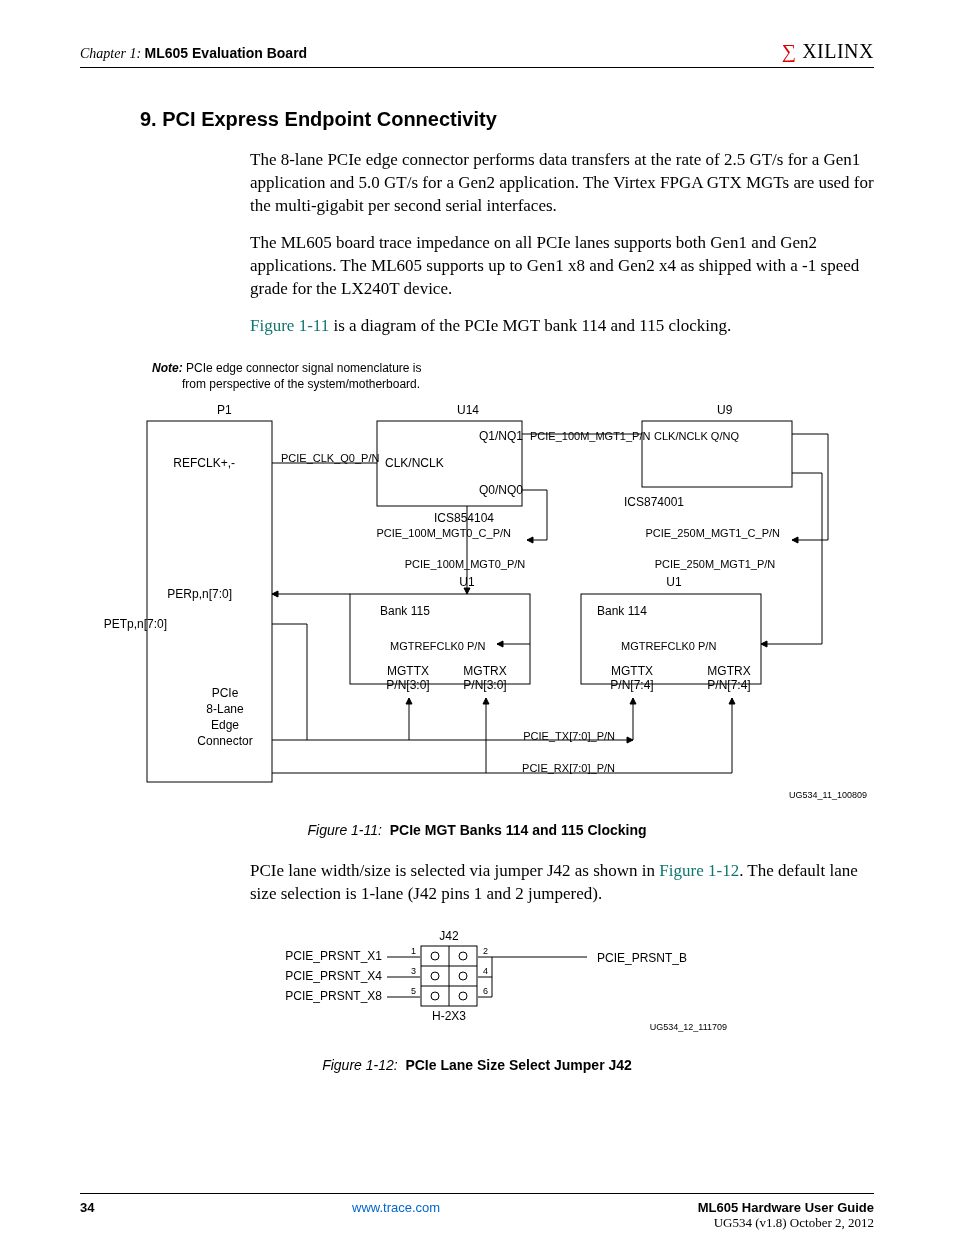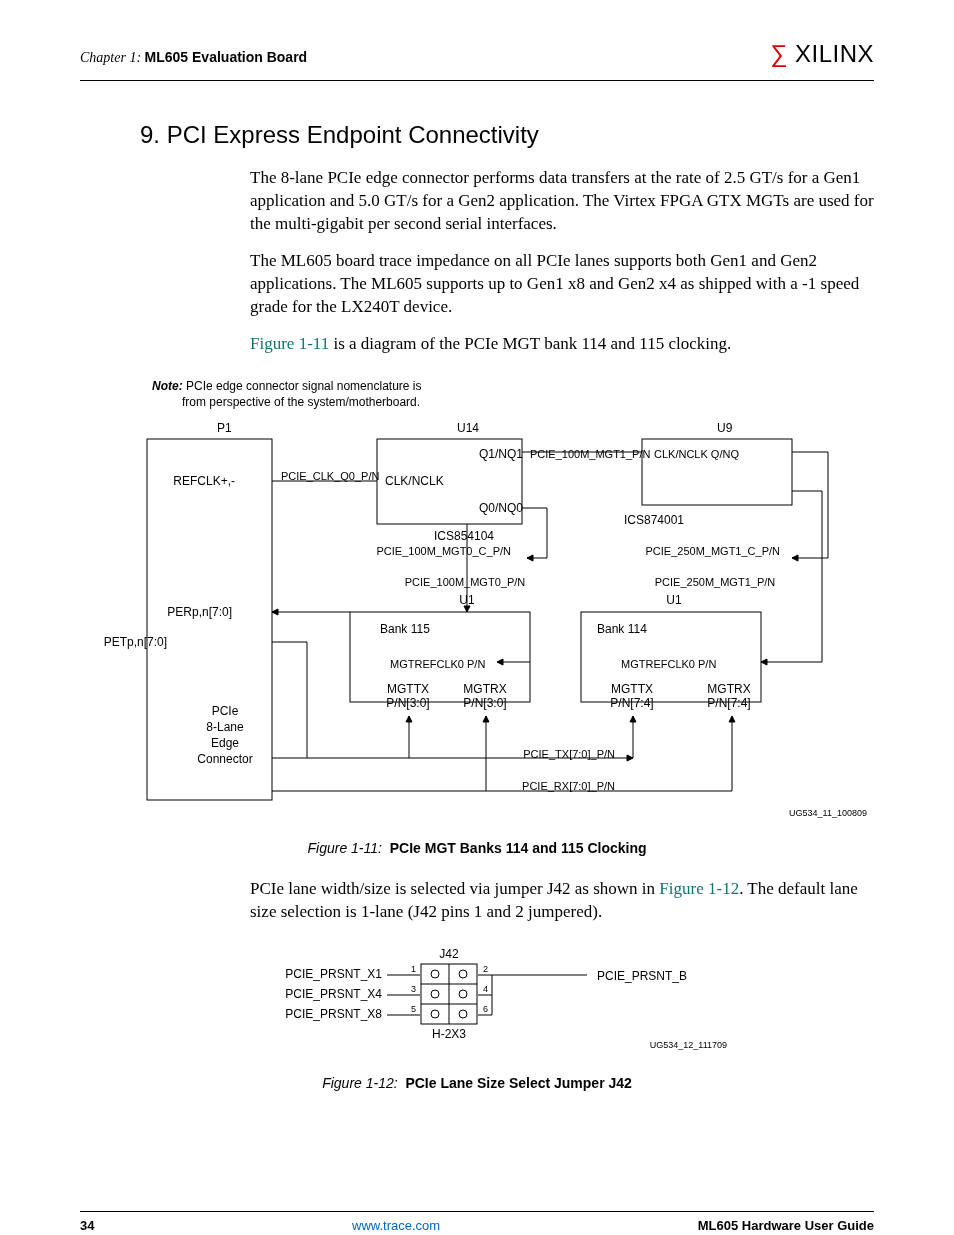--- a/index.html
+++ b/index.html
@@ -1,22 +1,22 @@
 <!DOCTYPE html>
 <html><head>
 <meta charset="utf-8">
 <style>
   *{box-sizing:border-box}
   body{font-family:Georgia,'Times New Roman',serif;margin:0;background:#fff;color:#000;width:954px;padding:40px 80px}
-  .hdr{display:flex;justify-content:space-between;align-items:baseline;border-bottom:1px solid #000;padding-bottom:12px;margin-bottom:40px}
+  .hdr{display:flex;justify-content:space-between;align-items:baseline;border-bottom:1px solid #000;padding-bottom:4px;margin-bottom:40px}
   .chap{font-style:italic;font-size:14px}
   .chap b{font-style:normal;font-family:Arial,sans-serif}
-  .logo{font-family:Liberation Sans, sans-serif;font-size:24px;letter-spacing:0.5px}
+  .logo{font-family:Liberation Serif, serif;font-size:20px;letter-spacing:0.5px}
   .logo .x{color:#d00}
-  h2{font-family:Arial,sans-serif;font-size:24px;font-weight:normal;margin:0 0 18px 60px}
+  h2{font-family:Arial,sans-serif;font-size:20px;font-weight:bold;margin:0 0 18px 60px}
   p.body{margin:0 0 14px 170px;font-size:17px;line-height:1.35}
   a.l{color:#0f766e;text-decoration:none}
   .note{font-family:Arial,sans-serif;font-size:12px;margin:22px 0 8px 72px;line-height:1.35}
   .note b{font-style:italic;font-weight:bold}
   .figbox{font-family:Arial,sans-serif;font-size:12px;line-height:1}
   .figcap{font-family:Arial,sans-serif;font-size:14px;text-align:center;margin:18px 0 22px}
   .figcap i{font-style:italic}
   .svg-wrap{width:780px;margin:0 auto}
   .ftr{display:flex;justify-content:space-between;align-items:flex-start;border-top:1px solid #000;margin-top:120px;padding-top:6px;font-size:13px}
   .ftr .pg{font-family:Arial,sans-serif;font-weight:bold}

